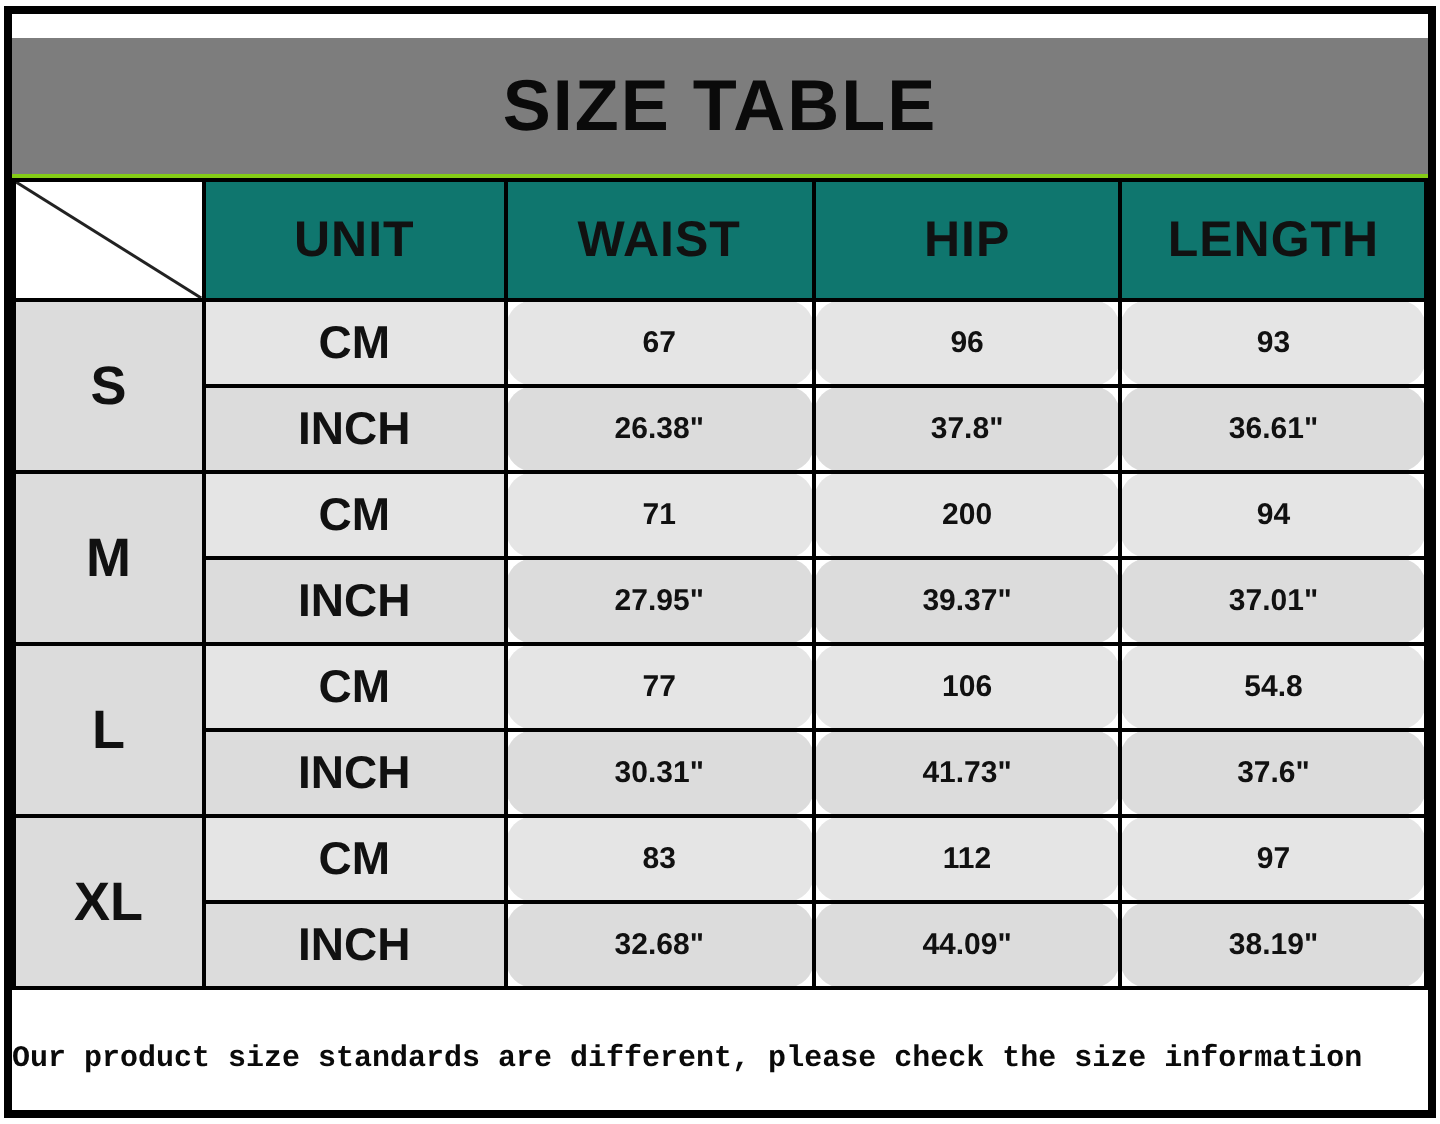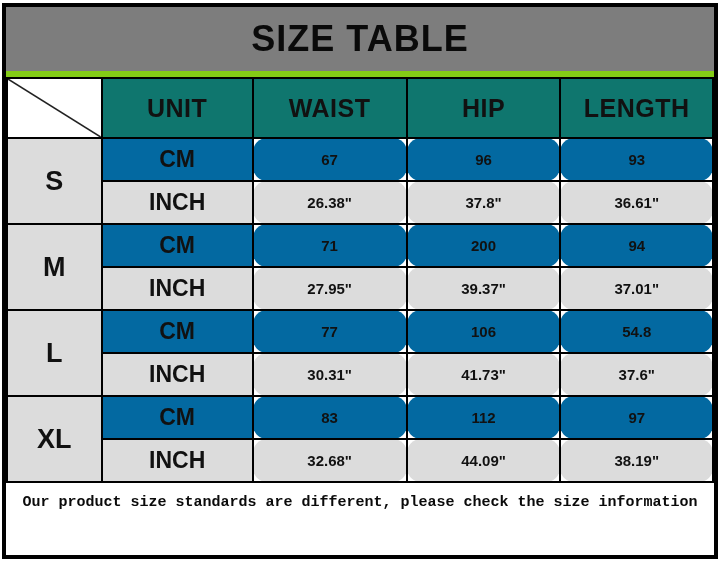--- a/index.html
+++ b/index.html
@@ -16,25 +16,26 @@
     left: 2px; top: 3px; right: 2px; bottom: 3px;
     border: 4px solid #000000;
     display: flex;
     flex-direction: column;
     box-sizing: border-box;
     background: #ffffff;
   }
   .title-bar {
     flex: 0 0 70px;
     background: #7d7d7d;
-    border-bottom: 6px solid #84cc16;
+    border-bottom: 2px solid #84cc16;
     display: flex;
     align-items: center;
     justify-content: center;
     box-sizing: border-box;
+    margin-top: 12px;
   }
   .title-text {
     font-size: 36px;
     font-weight: bold;
     letter-spacing: 1px;
     color: #0a0a0a;
   }
   table.size-table {
     width: 100%;
     border-collapse: collapse;
@@ -63,29 +64,29 @@
     position: absolute;
     left: 0; top: 0;
     width: 100%; height: 100%;
     display: block;
   }
   tbody tr { height: 43px; }
   th.size-label {
     background: #dcdcdc;
     font-size: 27px;
   }
-  tr.row-cm td { background: #0369a1; }
+  tr.row-cm td { background: #e5e5e5; }
   tr.row-inch td { background: #dcdcdc; }
   td.unit-cell { font-size: 23px; }
   td.value-cell { font-size: 15px; border-radius: 14px; }
   .footer {
     flex: 1 1 auto;
     background: #ffffff;
     display: flex;
-    flex-direction: column;
+    flex-direction: row;
     align-items: center;
     justify-content: flex-start;
     padding-top: 9px;
     box-sizing: border-box;
     font-family: "Liberation Mono", "DejaVu Sans Mono", monospace;
     font-weight: bold;
     font-size: 15px;
     line-height: 22px;
     color: #0a0a0a;
     text-align: center;

